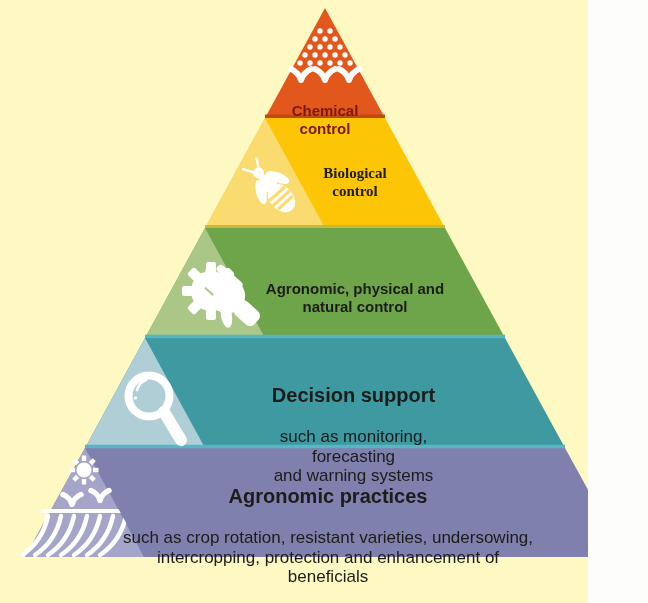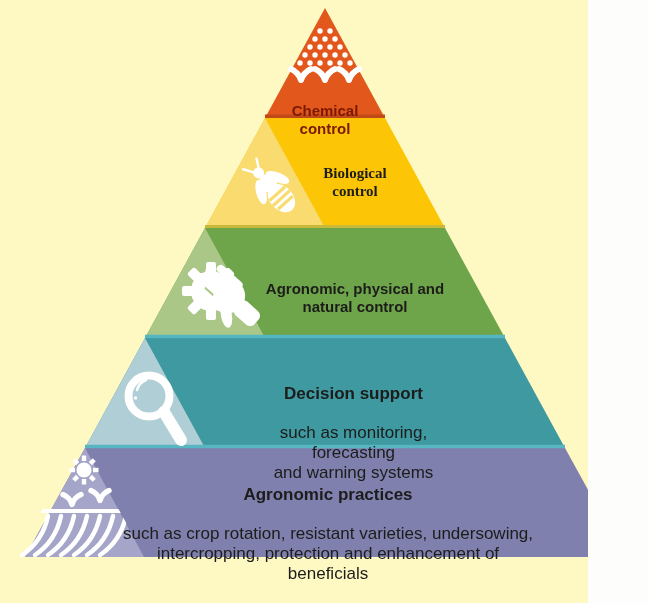--- a/index.html
+++ b/index.html
@@ -6,21 +6,21 @@
   .stage{
     position:relative;width:588px;height:603px;background:#fef9c3;overflow:hidden;
     font-family:"Liberation Sans",sans-serif;
   }
   .stage svg{position:absolute;left:0;top:0;}
   .label-block{
     position:absolute;text-align:center;white-space:pre-line;
     color:#1c1c1a;line-height:1.15;
   }
   .tier-title{font-weight:bold;font-size:15px;}
-  .tier-title.big{font-size:17px;}
+  .tier-title.big{font-size:20px;}
   .tier-sub{font-size:17px;line-height:1.16;margin-top:1px;text-align:center;}
   .t1{left:281px;top:84px;width:88px;color:#7b1903;}
   .t2{left:303px;top:147px;width:104px;font-family:Liberation Serif, serif;}
   .t3{left:240px;top:262px;width:230px;}
   .t4{left:246px;top:366px;width:215px;}
   .t5{left:116px;top:467px;width:424px;}
 </style>
 </head>
 <body>
 

